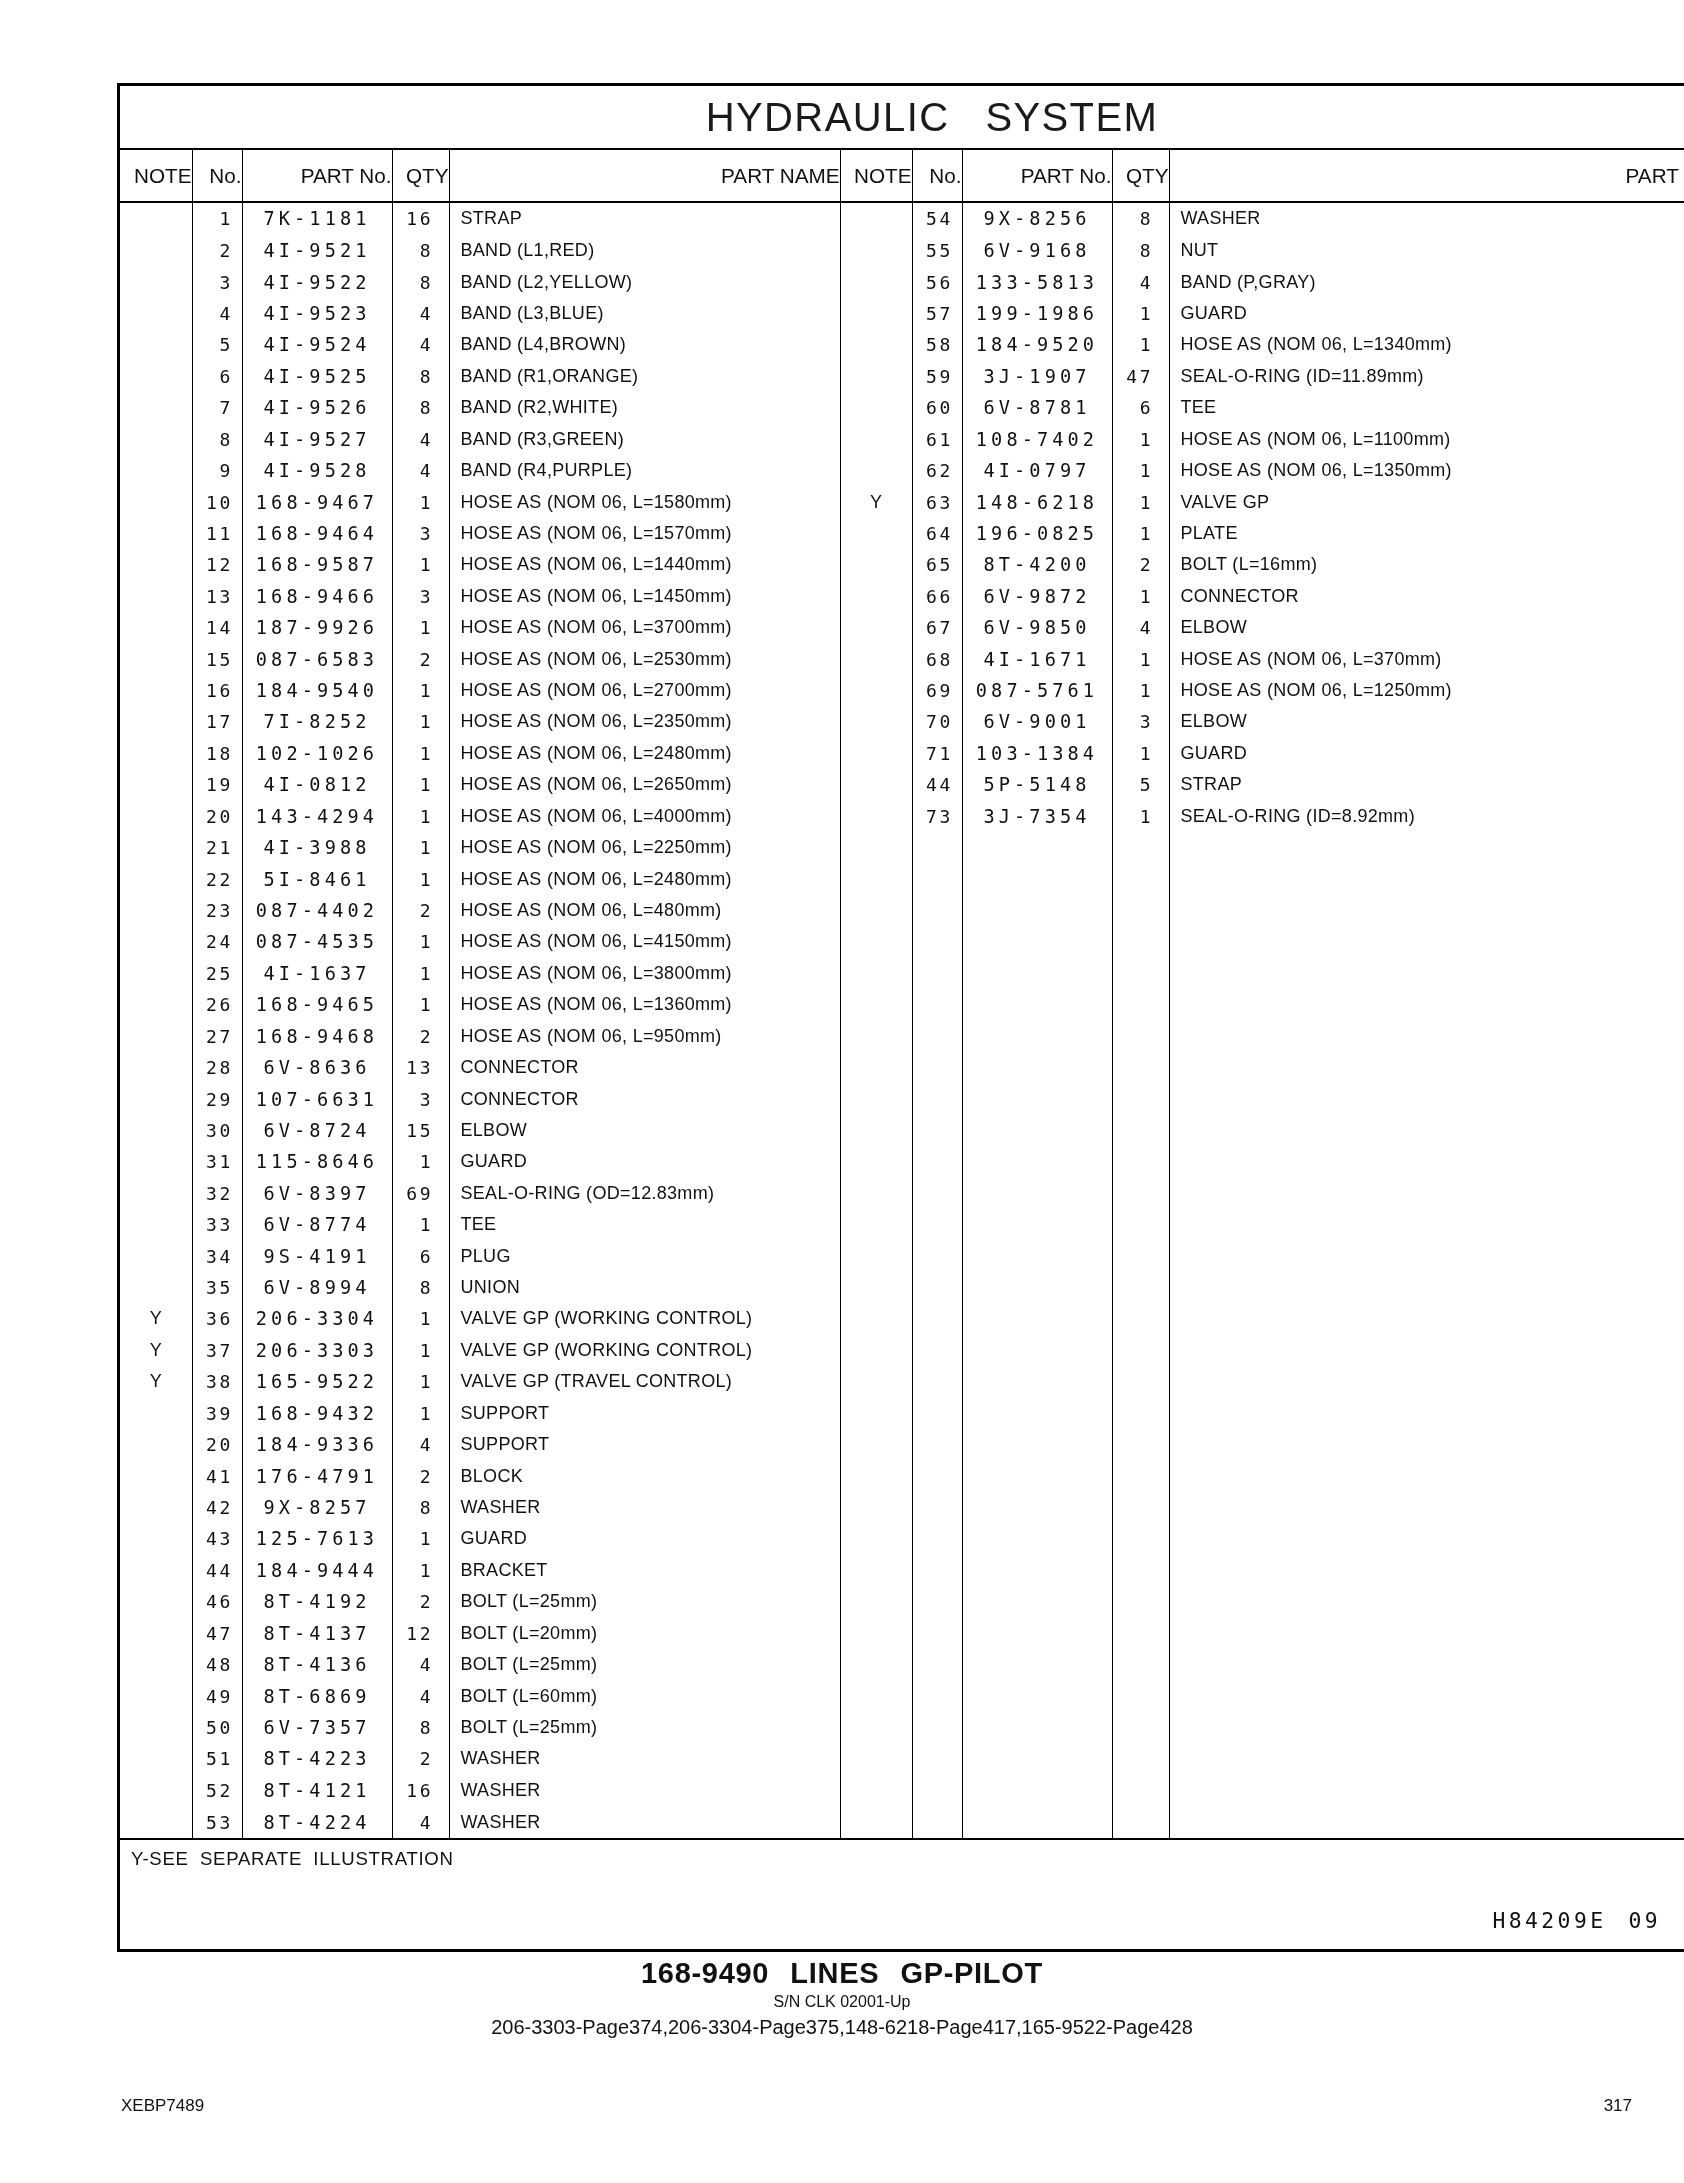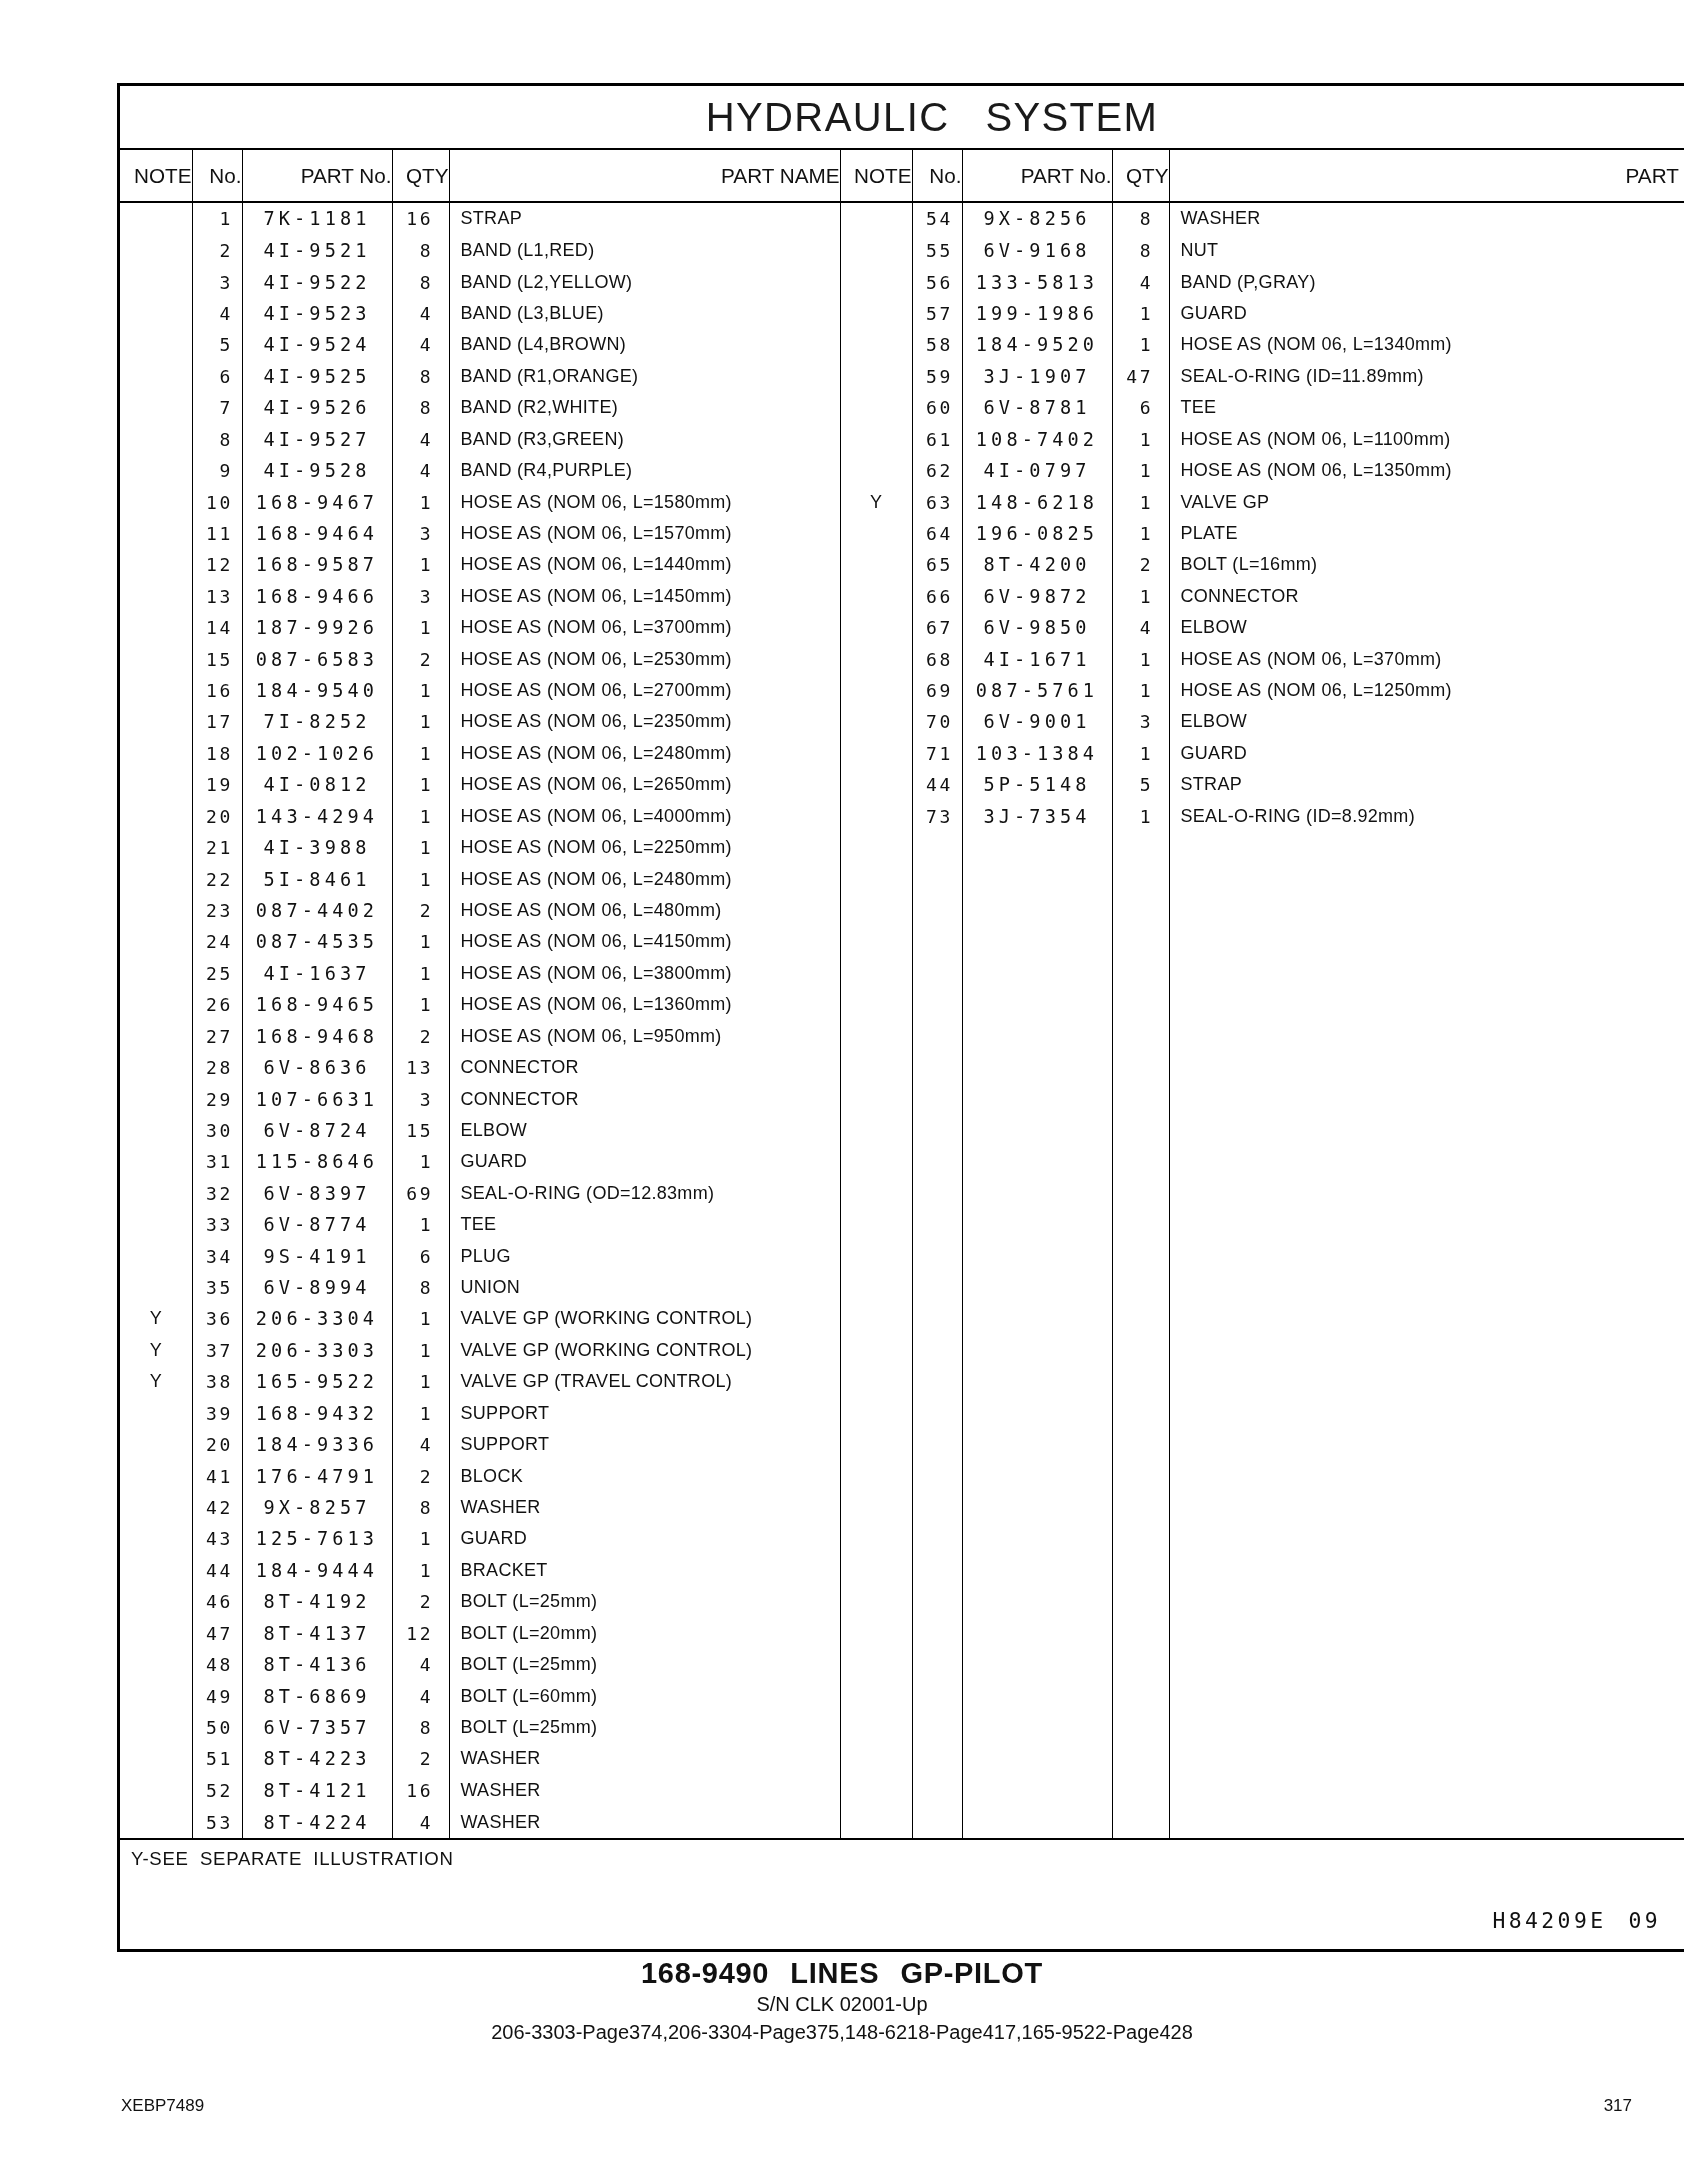--- a/index.html
+++ b/index.html
@@ -125,21 +125,21 @@
     width: 100%;
     text-align: center;
   }
   .caption-title {
     font-size: 29px;
     font-weight: 700;
     letter-spacing: 0.7px;
     word-spacing: 12.4px;
   }
   .caption-serial {
-    font-size: 20px;
+    font-size: 16px;
     margin-top: 2.8px;
   }
   .caption-refs {
     font-size: 20px;
     margin-top: 5.5px;
   }
   .page-footer {
     position: absolute;
     top: 2096px;
     left: 121px;

